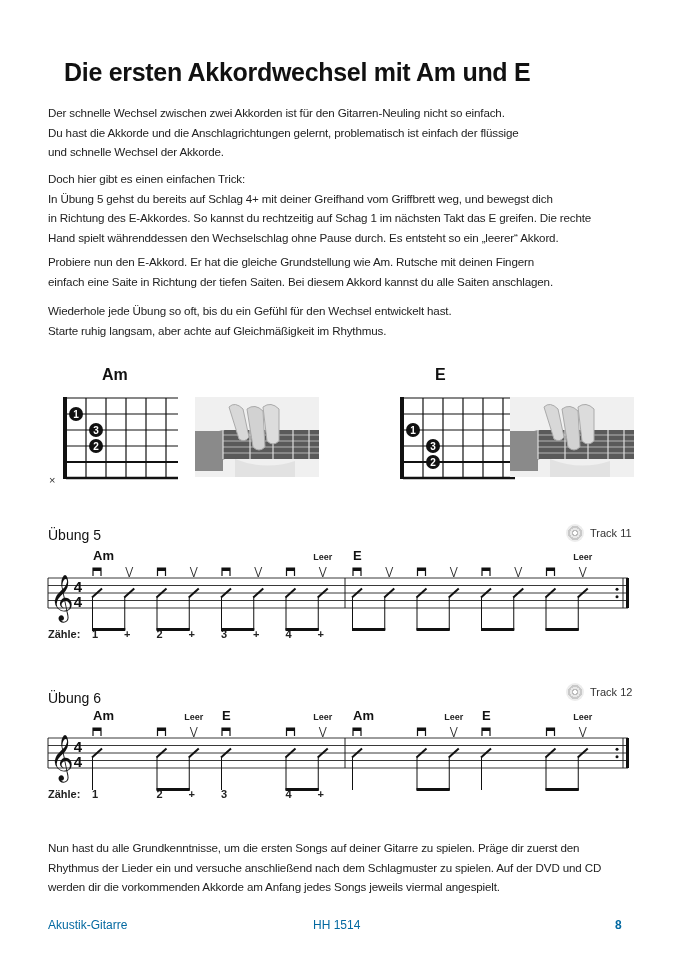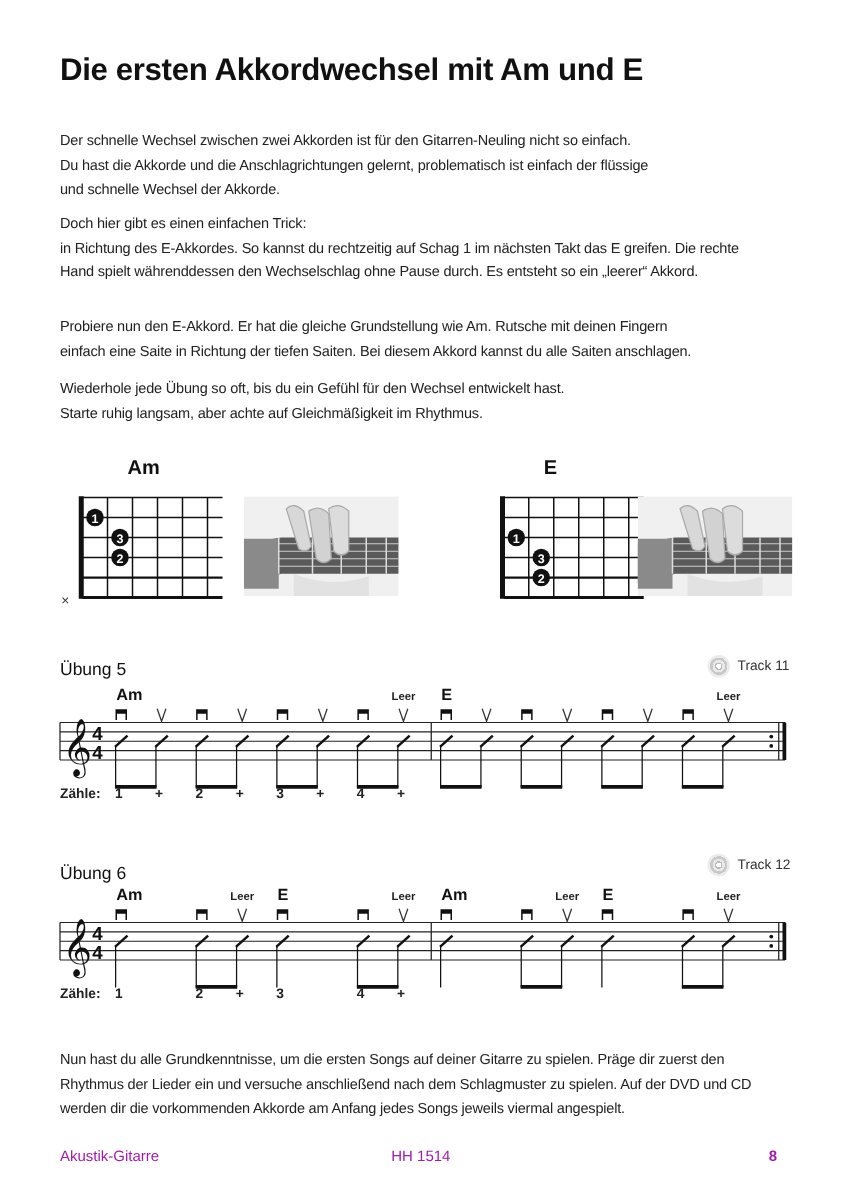--- a/index.html
+++ b/index.html
@@ -1,44 +1,45 @@
 <!DOCTYPE html>
 <html><head>
 <meta charset="utf-8">
 <style>
   html, body { margin:0; padding:0; background:#ffffff; }
   body { width:679px; height:960px; position:relative; overflow:hidden;
          font-family:"Liberation Sans", sans-serif; color:#1a1a1a; }
   .title { position:absolute; left:48px; top:42px; font-size:25px; font-weight:bold;
-           letter-spacing:-0.3px; color:#111; margin:0; }
+           letter-spacing:-0.3px; color:#111; margin:16px; }
   .para { position:absolute; left:48px; font-size:11.6px; line-height:19.6px; color:#222;
           letter-spacing:-0.15px;margin-top:11px; }
   .para div { white-space:nowrap; }
   .chord-name { position:absolute; font-size:16px; font-weight:bold; color:#111; }
   .photo { position:absolute; width:124px; height:80px; overflow:hidden; }
   .ex-title { position:absolute; left:48px; font-size:14px; font-weight:normal; color:#111; }
   .track { position:absolute; display:flex; align-items:center; font-size:11px; color:#333; }
   .cd { width:18px; height:18px; border-radius:50%;
         background:radial-gradient(circle, #fff 0 2px, #bbb 2px 3px, #e8e8e8 3px 5px, #c9c9c9 5px 7px, #ececec 7px 9px);
         margin-right:6px; }
-  .footer { position:absolute; top:918px; font-size:12px; color:#a21caf; }
+  .footer { position:absolute; top:918px; font-size:12px; color:#0369a1; }
   svg text { font-family:"Liberation Sans", sans-serif; }
 </style>
 </head>
 <body>
 
 <h1 class="title">Die ersten Akkordwechsel mit Am und E</h1>
 
 <div class="para" style="top:92px">
   <div>Der schnelle Wechsel zwischen zwei Akkorden ist für den Gitarren-Neuling nicht so einfach.</div>
   <div>Du hast die Akkorde und die Anschlagrichtungen gelernt, problematisch ist einfach der flüssige</div>
   <div>und schnelle Wechsel der Akkorde.</div>
 </div>
 <div class="para" style="top:158px">
   <div>Doch hier gibt es einen einfachen Trick:</div>
+  <div>In Übung 5 gehst du bereits auf Schlag 4+ mit deiner Greifhand vom Griffbrett weg, und bewegst dich</div>
   <div>in Richtung des E-Akkordes. So kannst du rechtzeitig auf Schag 1 im nächsten Takt das E greifen. Die rechte</div>
   <div>Hand spielt währenddessen den Wechselschlag ohne Pause durch. Es entsteht so ein „leerer“ Akkord.</div>
 </div>
 <div class="para" style="top:241px">
   <div>Probiere nun den E-Akkord. Er hat die gleiche Grundstellung wie Am. Rutsche mit deinen Fingern</div>
   <div>einfach eine Saite in Richtung der tiefen Saiten. Bei diesem Akkord kannst du alle Saiten anschlagen.</div>
 </div>
 <div class="para" style="top:290px">
   <div>Wiederhole jede Übung so oft, bis du ein Gefühl für den Wechsel entwickelt hast.</div>
   <div>Starte ruhig langsam, aber achte auf Gleichmäßigkeit im Rhythmus.</div>

